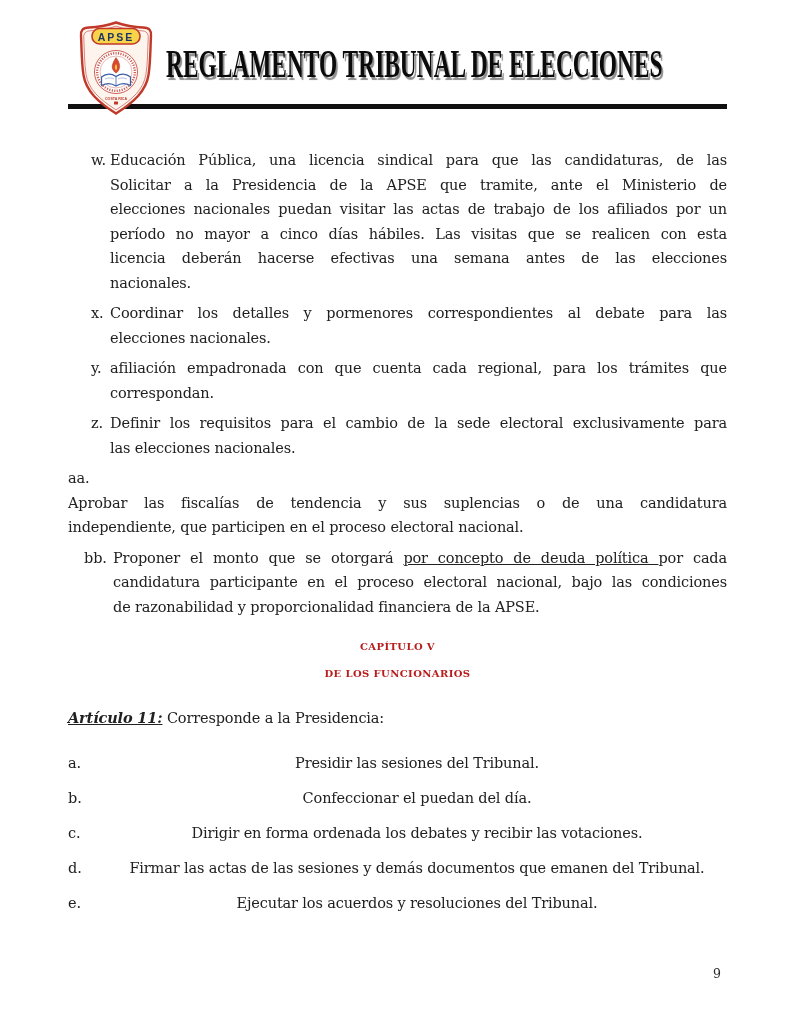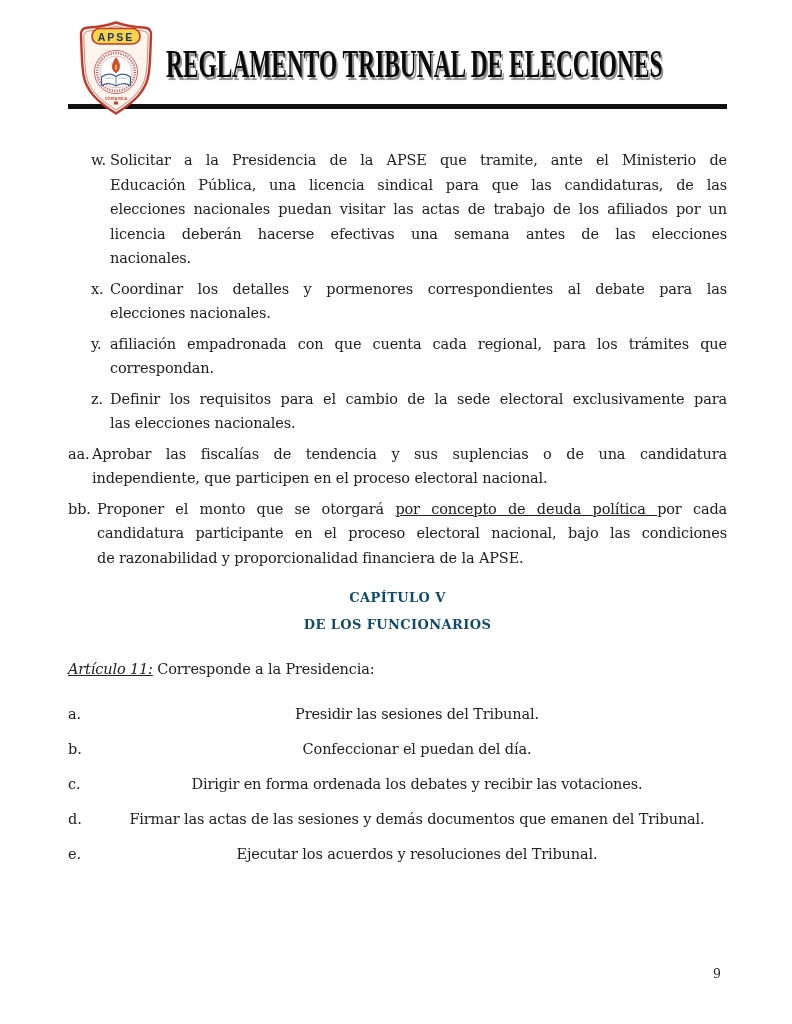--- a/index.html
+++ b/index.html
@@ -51,43 +51,43 @@
     left: 68px;
     top: 148px;
     width: 659px;
     font-size: 14.5px;
     line-height: 24.5px;
     letter-spacing: -0.15px;
   }
 
   .li { display: flex; margin: 0 0 6px 23px; }
   .li .lbl { flex: 0 0 19px; }
-  .li.li-aa { margin-left: 0; }
+  .li.li-aa { margin-left: 0; flex-direction: column; }
   .li.li-aa .lbl { flex: 0 0 24px; }
-  .li.li-bb { margin-left: 0; }
+  .li.li-bb { margin-left: 16px; }
   .li.li-bb .lbl { flex: 0 0 29px; }
   .li .txt { flex: 1; min-width: 0; }
 
   .tline { text-align: justify; text-align-last: justify; }
   .tline.last { text-align-last: left; }
   .u { text-decoration: underline; }
 
   .chapter {
     margin-top: 14px;
     text-align: center;
     font-weight: 700;
-    font-size: 13px;
+    font-size: 10px;
     line-height: 27px;
     letter-spacing: 0.4px;
-    color: #0c4a6e;
+    color: #b91c1c;
   }
 
   .article { margin: 19px 0 0 0; }
   .art-label {
-    font-weight: 400;
+    font-weight: 700;
     font-style: italic;
     text-decoration: underline;
   }
 
   .alpha { margin-top: 20px; }
   .ali { display: flex; margin: 0 0 10.5px 0; }
   .ali .lbl { flex: 0 0 39px; }
   .ali .txt { flex: 1; text-align: center; }
 
   .page-number {
@@ -122,23 +122,24 @@
 
   <h1 class="page-title">REGLAMENTO TRIBUNAL DE ELECCIONES</h1>
 
   <div class="header-rule"></div>
 
   <div class="content">
 
     <div class="li">
       <span class="lbl">w.</span>
       <div class="txt">
+        <div class="tline">Educación Pública, una licencia sindical para que las candidaturas, de las</div>
         <div class="tline">Solicitar a la Presidencia de la APSE que tramite, ante el Ministerio de</div>
-        <div class="tline">Educación Pública, una licencia sindical para que las candidaturas, de las</div>
         <div class="tline">elecciones nacionales puedan visitar las actas de trabajo de los afiliados por un</div>
+        <div class="tline">período no mayor a cinco días hábiles. Las visitas que se realicen con esta</div>
         <div class="tline">licencia deberán hacerse efectivas una semana antes de las elecciones</div>
         <div class="tline last">nacionales.</div>
       </div>
     </div>
 
     <div class="li">
       <span class="lbl">x.</span>
       <div class="txt">
         <div class="tline">Coordinar los detalles y pormenores correspondientes al debate para las</div>
         <div class="tline last">elecciones nacionales.</div>

